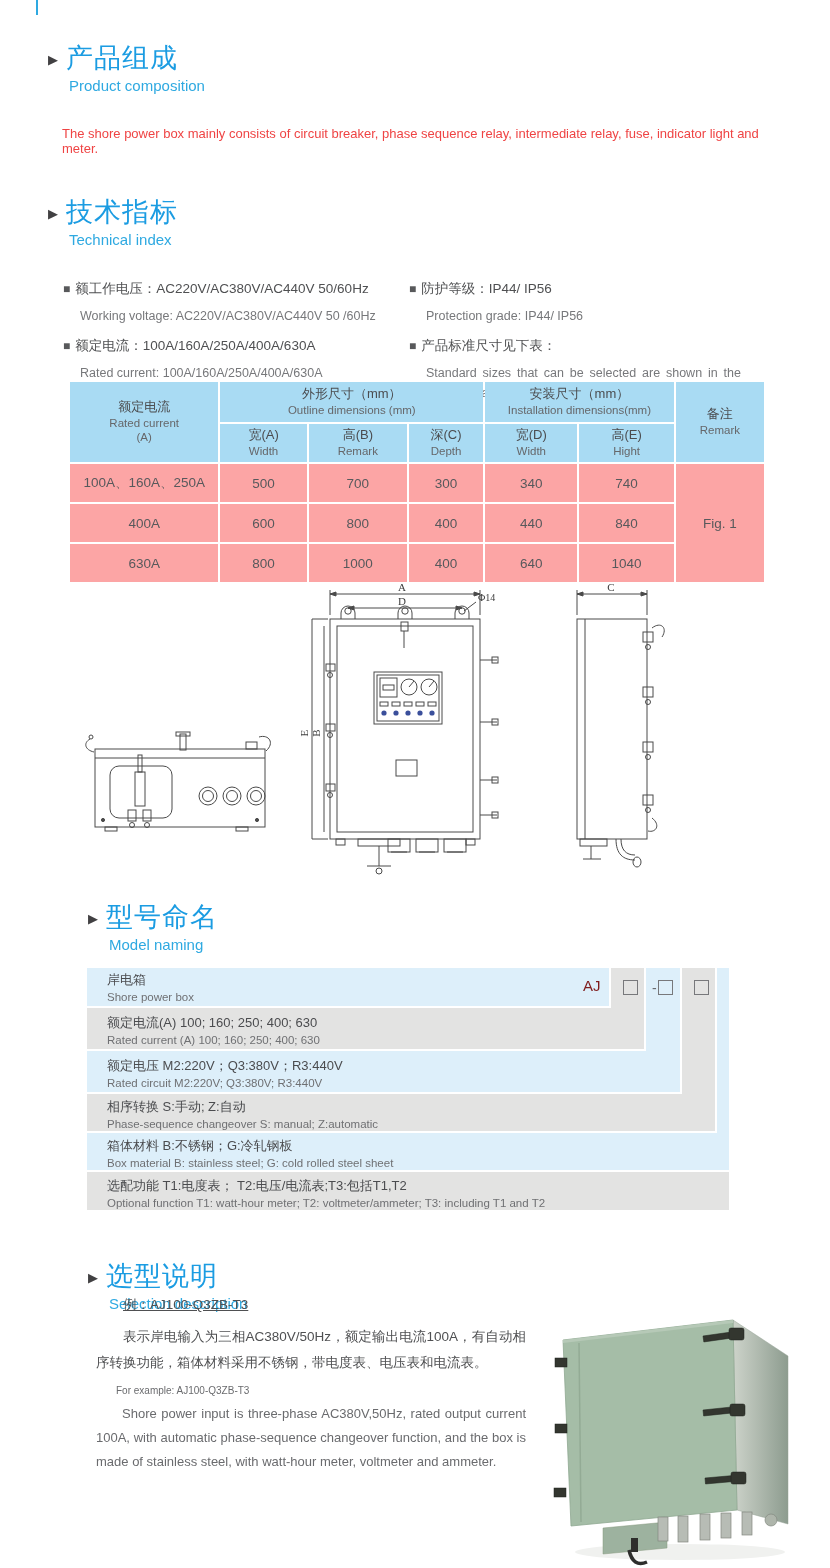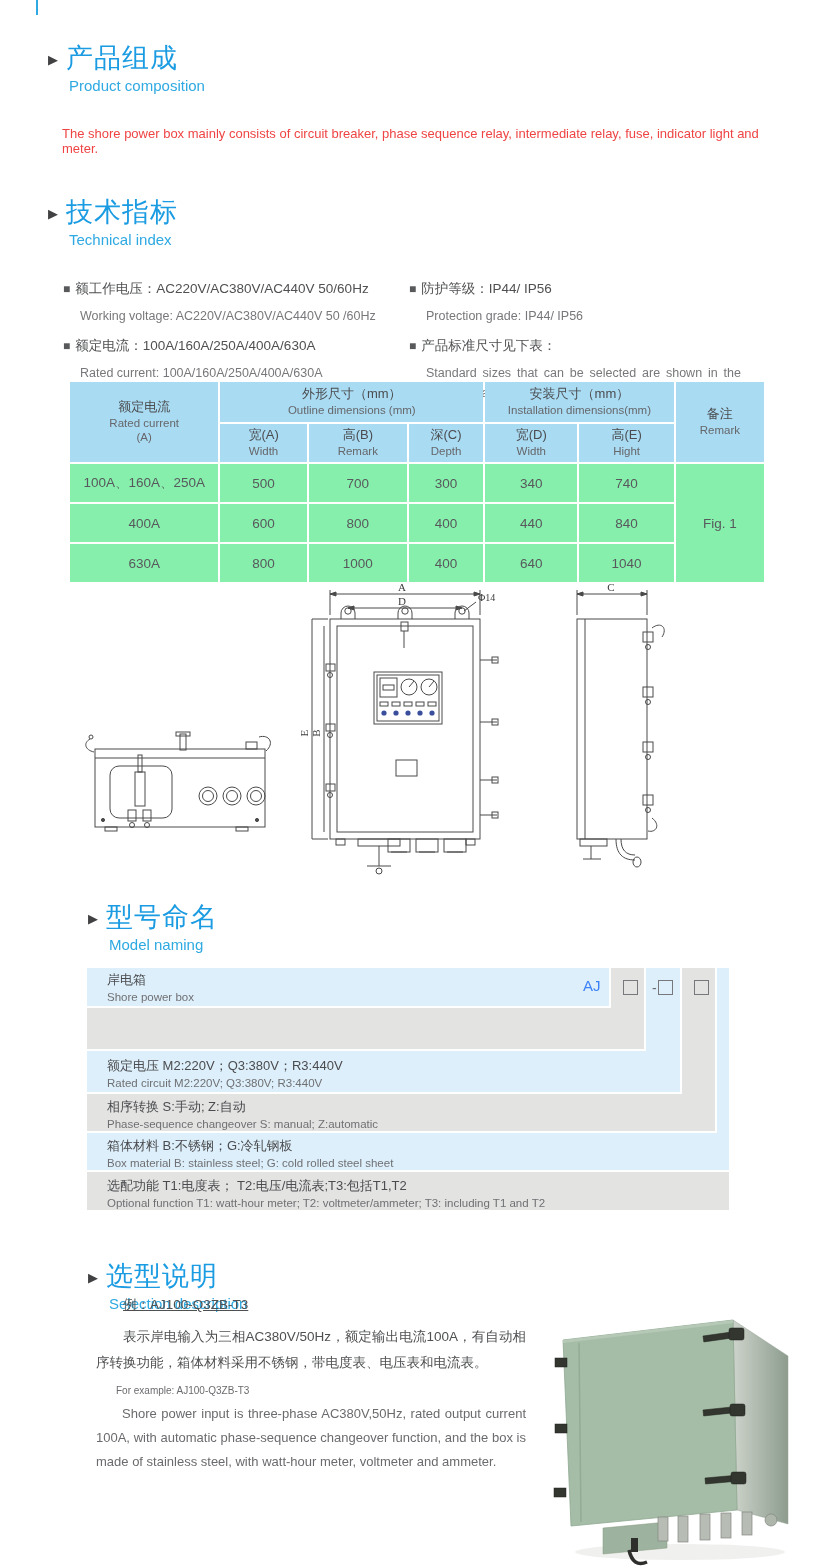--- a/index.html
+++ b/index.html
@@ -16,38 +16,38 @@
   .p-en{font-size:13px;color:#ef4444;}
   
   .bullet-col{position:absolute;top:0;}
   .bullet-cn{font-size:13.5px;color:#4f5052;margin-bottom:9px;white-space:nowrap;}
   .bullet-cn .sq{font-size:12px;color:#58595b;margin-right:5px;}
   .bullet-en{font-size:12.5px;color:#77787b;margin:0 0 11px 17px;text-align:justify;line-height:1.55;}
   
   table.spec{position:absolute;left:68px;top:380px;width:698px;border-collapse:separate;border-spacing:2.5px;}
   table.spec td{text-align:center;vertical-align:middle;padding:2px 0;}
   td.th{background:#a9dbf3;}
-  td.tdc{background:#86efac;}
+  td.tdc{background:#fca5a5;}
   .cn{font-size:13px;color:#4b4c4f;line-height:1.3;}
   .en{font-size:11.5px;color:#66676a;line-height:1.25;}
   .val{font-size:13.5px;color:#58595c;}
   tr.h1{height:40px;}  tr.h2{height:38px;}  tr.dr{height:38px;}
   
   #modelTable{position:absolute;left:85px;top:966px;width:646px;height:246px;}
   .layer{position:absolute;left:0;top:0;border:2px solid #fff;box-sizing:border-box;}
   .l1{width:526px;height:42px;background:#ddeffa;}
   .l2{width:561px;height:85px;background:#e3e3e2;}
   .l3{width:597px;height:128px;background:#ddeffa;}
   .l4{width:632px;height:167px;background:#e3e3e2;}
   .l5{width:646px;height:206px;background:#ddeffa;}
   .l6{width:646px;height:246px;background:#e3e3e2;}
   .mrow{position:absolute;left:22px;}
   .mrow .cn{font-size:13px;color:#4b4c4f;line-height:1.4;}
   .mrow .en{font-size:11.5px;color:#6f7073;line-height:1.4;}
-  .code-aj{position:absolute;font-size:15px;color:#3b82f6;}
+  .code-aj{position:absolute;font-size:15px;color:#7f1d1d;}
   .code-box{display:inline-block;width:13px;height:13px;border:1.5px solid #77787b;background:transparent;vertical-align:middle;}
   .code-item{position:absolute;}
   .dash{font-style:normal;font-size:14px;color:#6b6c6f;margin-right:1px;vertical-align:middle;}
   
   #selText{position:absolute;left:96px;top:1296px;width:430px;}
   .ex-cn{font-size:13.5px;color:#4f5052;text-indent:2em;margin-bottom:10px;text-decoration:underline;}
   .body-cn{font-size:13.5px;color:#4f5052;text-align:justify;text-indent:2em;line-height:1.9;margin-bottom:10px;}
   .ex-en{font-size:10px;color:#6a6b6e;text-indent:2em;margin-bottom:6px;}
   .body-en{font-size:13px;color:#6a6b6e;text-align:justify;text-indent:2em;line-height:1.85;}
   .tick{position:absolute;left:36px;top:0;width:2px;height:15px;background:#2ea9e1;}
@@ -348,20 +348,24 @@
 
     <span class="code-aj" style="left:498px;top:11px;">AJ</span>
     <span class="code-item" style="left:538px;top:12px;"><span class="code-box"></span></span>
     <span class="code-item" style="left:567px;top:12px;"><i class="dash">-</i><span class="code-box"></span></span>
     <span class="code-item" style="left:609px;top:12px;"><span class="code-box"></span></span>
 
     <div class="mrow" style="top:5px;">
       <div class="cn">岸电箱</div>
       <div class="en">Shore power box</div>
     </div>
+    <div class="mrow" style="top:48px;">
+      <div class="cn">额定电流(A)  100; 160; 250; 400; 630</div>
+      <div class="en">Rated current (A) 100; 160; 250; 400; 630</div>
+    </div>
     <div class="mrow" style="top:91px;">
       <div class="cn">额定电压   M2:220V；Q3:380V；R3:440V</div>
       <div class="en">Rated circuit  M2:220V;  Q3:380V;  R3:440V</div>
     </div>
     <div class="mrow" style="top:132px;">
       <div class="cn">相序转换  S:手动; Z:自动</div>
       <div class="en">Phase-sequence changeover  S: manual;  Z:automatic</div>
     </div>
     <div class="mrow" style="top:171px;">
       <div class="cn">箱体材料    B:不锈钢；G:冷轧钢板</div>

